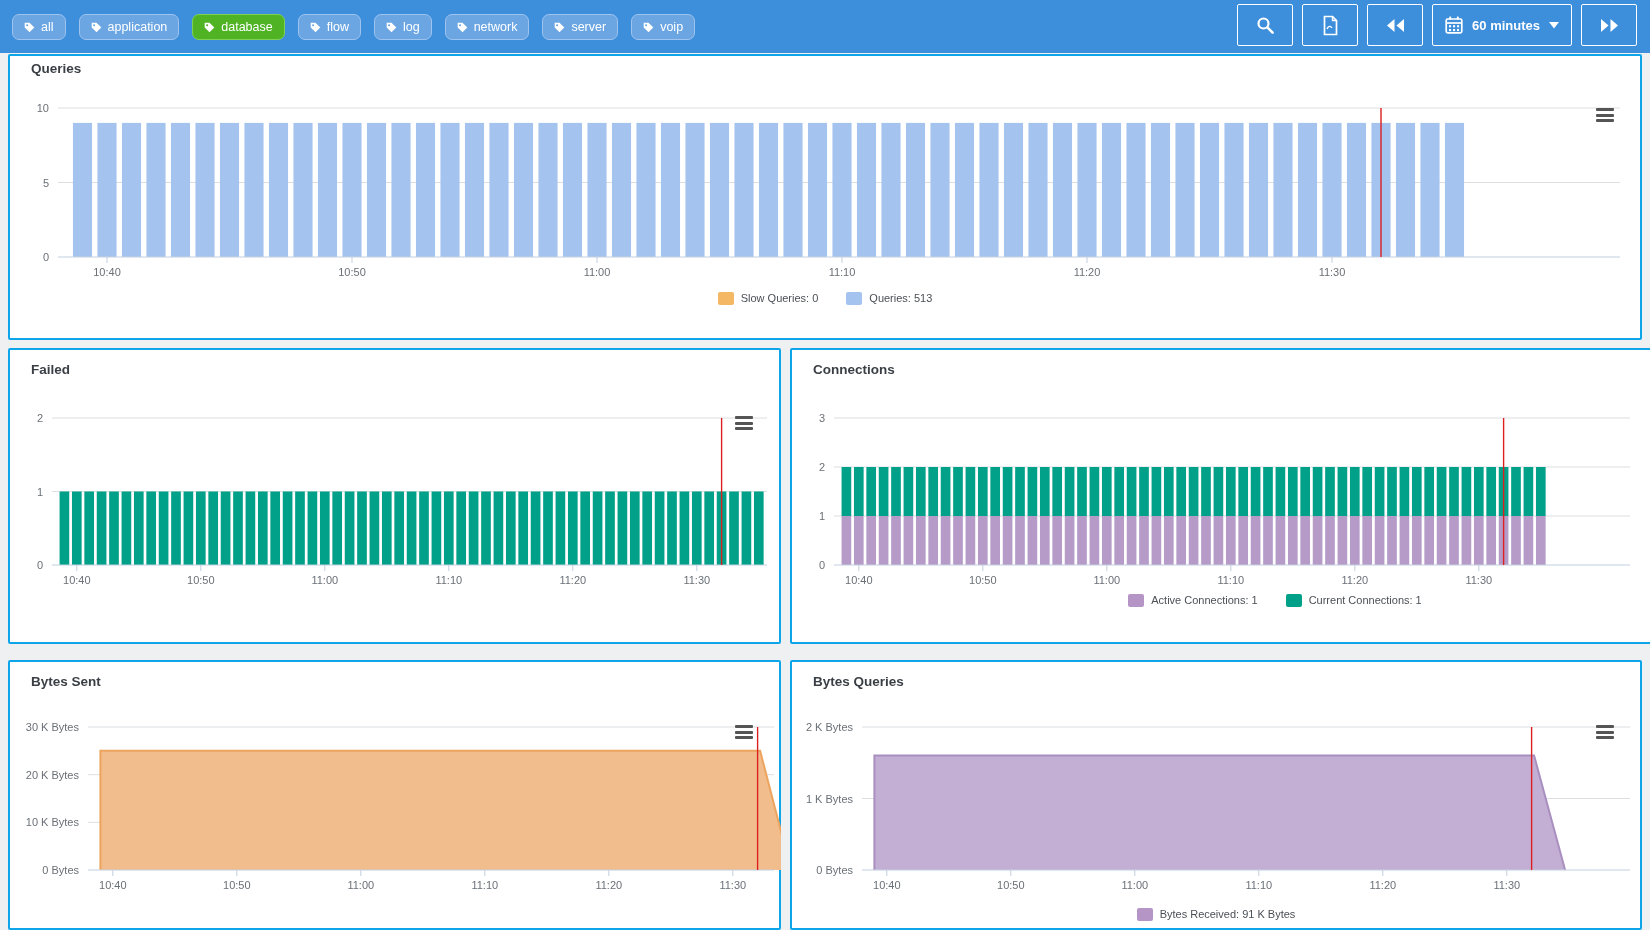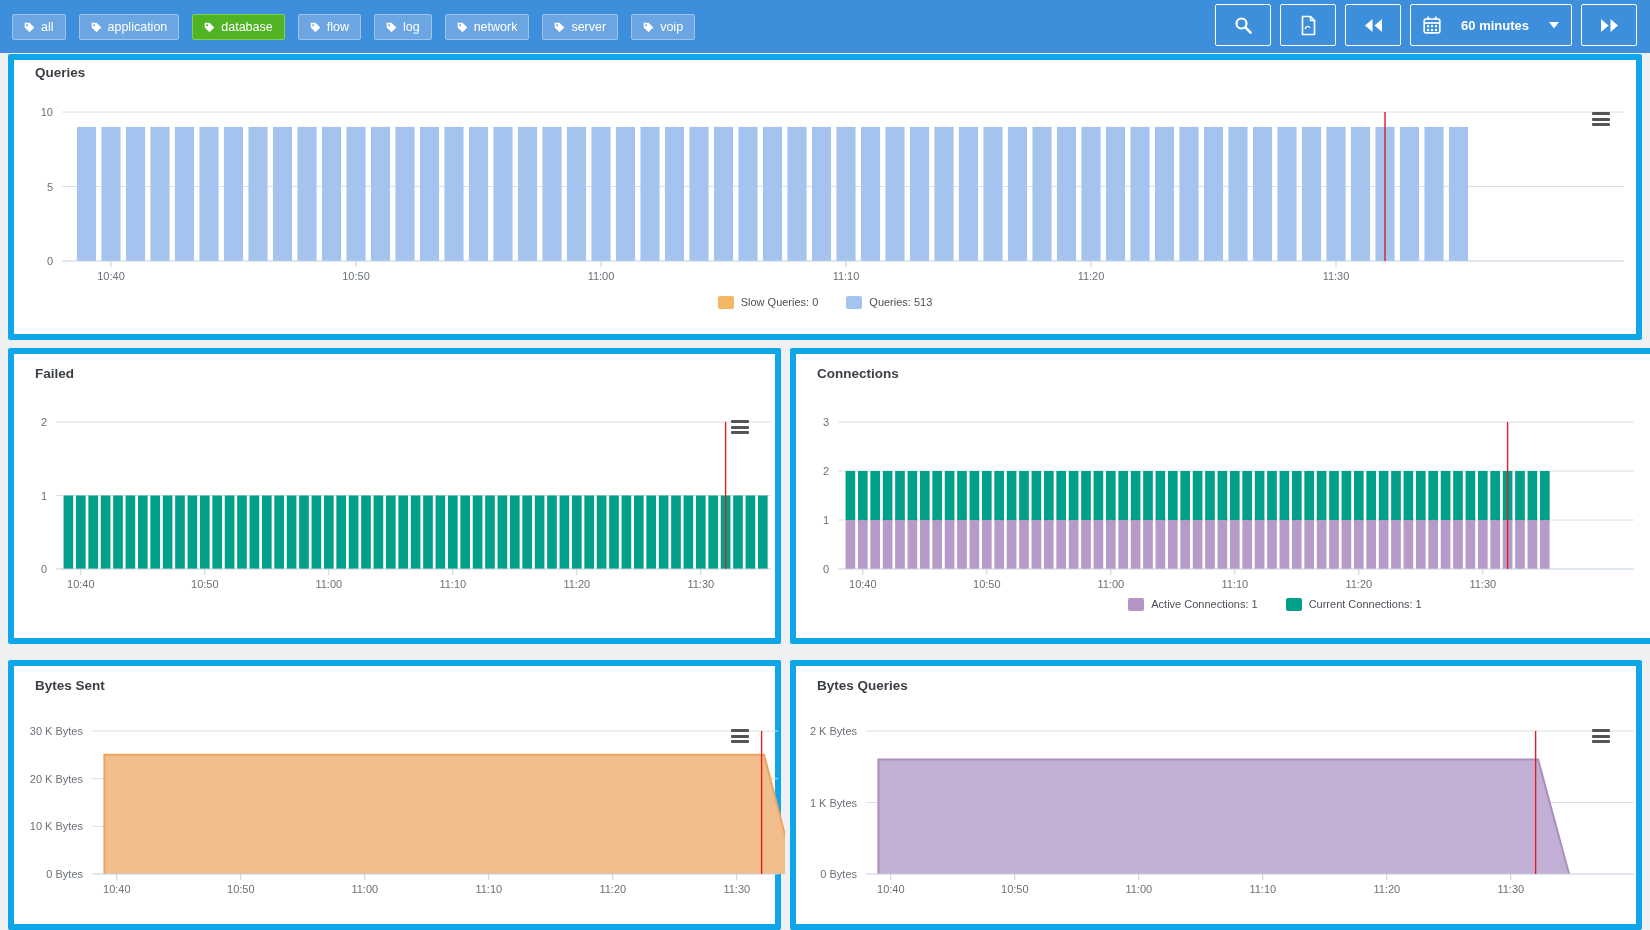--- a/index.html
+++ b/index.html
@@ -3,28 +3,28 @@
 <meta charset="utf-8">
 <style>
   html,body{margin:0;padding:0;background:#eef0f2;}
   *{box-sizing:border-box;}
   .page{position:relative;width:1650px;height:930px;background:#eef0f2;overflow:hidden;
         font-family:"Liberation Sans","DejaVu Sans",sans-serif;}
   
   .topbar{position:absolute;left:0;top:0;width:1650px;height:53px;background:#3d8edb;}
   .tags{position:absolute;left:12px;top:14px;display:flex;gap:13px;}
   .tag{display:flex;align-items:center;gap:6px;height:26px;padding:0 11px;background:#6ba6e3;
-       border:1px solid #9dc3ee;border-radius:2px;color:#fff;font-size:12.5px;cursor:pointer;white-space:nowrap;}
+       border:1px solid #9dc3ee;border-radius:7px;color:#fff;font-size:12.5px;cursor:pointer;white-space:nowrap;}
   .tag.active{background:#4fb324;border-color:#7fd153;}
   .actions{position:absolute;right:13px;top:4px;display:flex;gap:9px;align-items:center;}
   .abtn{height:42px;min-width:56px;border:1px solid #ffffff;border-radius:2px;display:flex;
-        align-items:center;justify-content:center;gap:20px;color:#fff;cursor:pointer;padding:0 12px;}
+        align-items:center;justify-content:center;gap:9px;color:#fff;cursor:pointer;padding:0 12px;}
   .range-label{font-size:13px;font-weight:700;color:#fff;}
   
-  .panel{position:absolute;background:#fff;border:6px solid #0ea5e9;border-radius:2px;}
+  .panel{position:absolute;background:#fff;border:2px solid #0ea5e9;border-radius:2px;}
   .panel h3{margin:0;position:absolute;left:21px;top:12px;font-size:13.5px;font-weight:700;color:#3a3f45;}
   #p0 h3{top:5px;}
   .plot{position:absolute;left:0;top:0;display:block;}
   .xlbl,.ylbl{font-family:"Liberation Sans","DejaVu Sans",sans-serif;font-size:11px;fill:#6a7077;}
   .menu{position:absolute;right:26px;width:18px;height:14px;display:flex;flex-direction:column;
         justify-content:space-between;cursor:pointer;}
   .menu i{height:3px;background:#555;border-radius:1px;}
   .m1{top:52px;} .m2{top:66px;} .m3{top:63px;}
   .legend{position:absolute;left:0;right:0;display:flex;justify-content:center;gap:28px;align-items:center;}
   .lg1{top:236px;} .lg2{top:244px;} .lg3{top:246px;}
@@ -540,15 +540,21 @@
         <text x="61" y="212" text-anchor="end" class="ylbl">0 Bytes</text>
         <text x="61" y="140.5" text-anchor="end" class="ylbl">1 K Bytes</text>
         <text x="61" y="69" text-anchor="end" class="ylbl">2 K Bytes</text>
         <line x1="739.6" y1="65" x2="739.6" y2="208" stroke="#dc1f1f" stroke-width="1.4"></line>
       </svg>
     <div class="menu m3">
         <i></i>
         <i></i>
         <i></i>
       </div>
+    <div class="legend lg3">
+        <span class="lg-item">
+          <i class="sw" style="background: rgb(180, 149, 198);"></i>
+          <span>Bytes Received: 91 K Bytes</span>
+        </span>
+      </div>
   </div>
 
 </div>
 
 </body></html>

